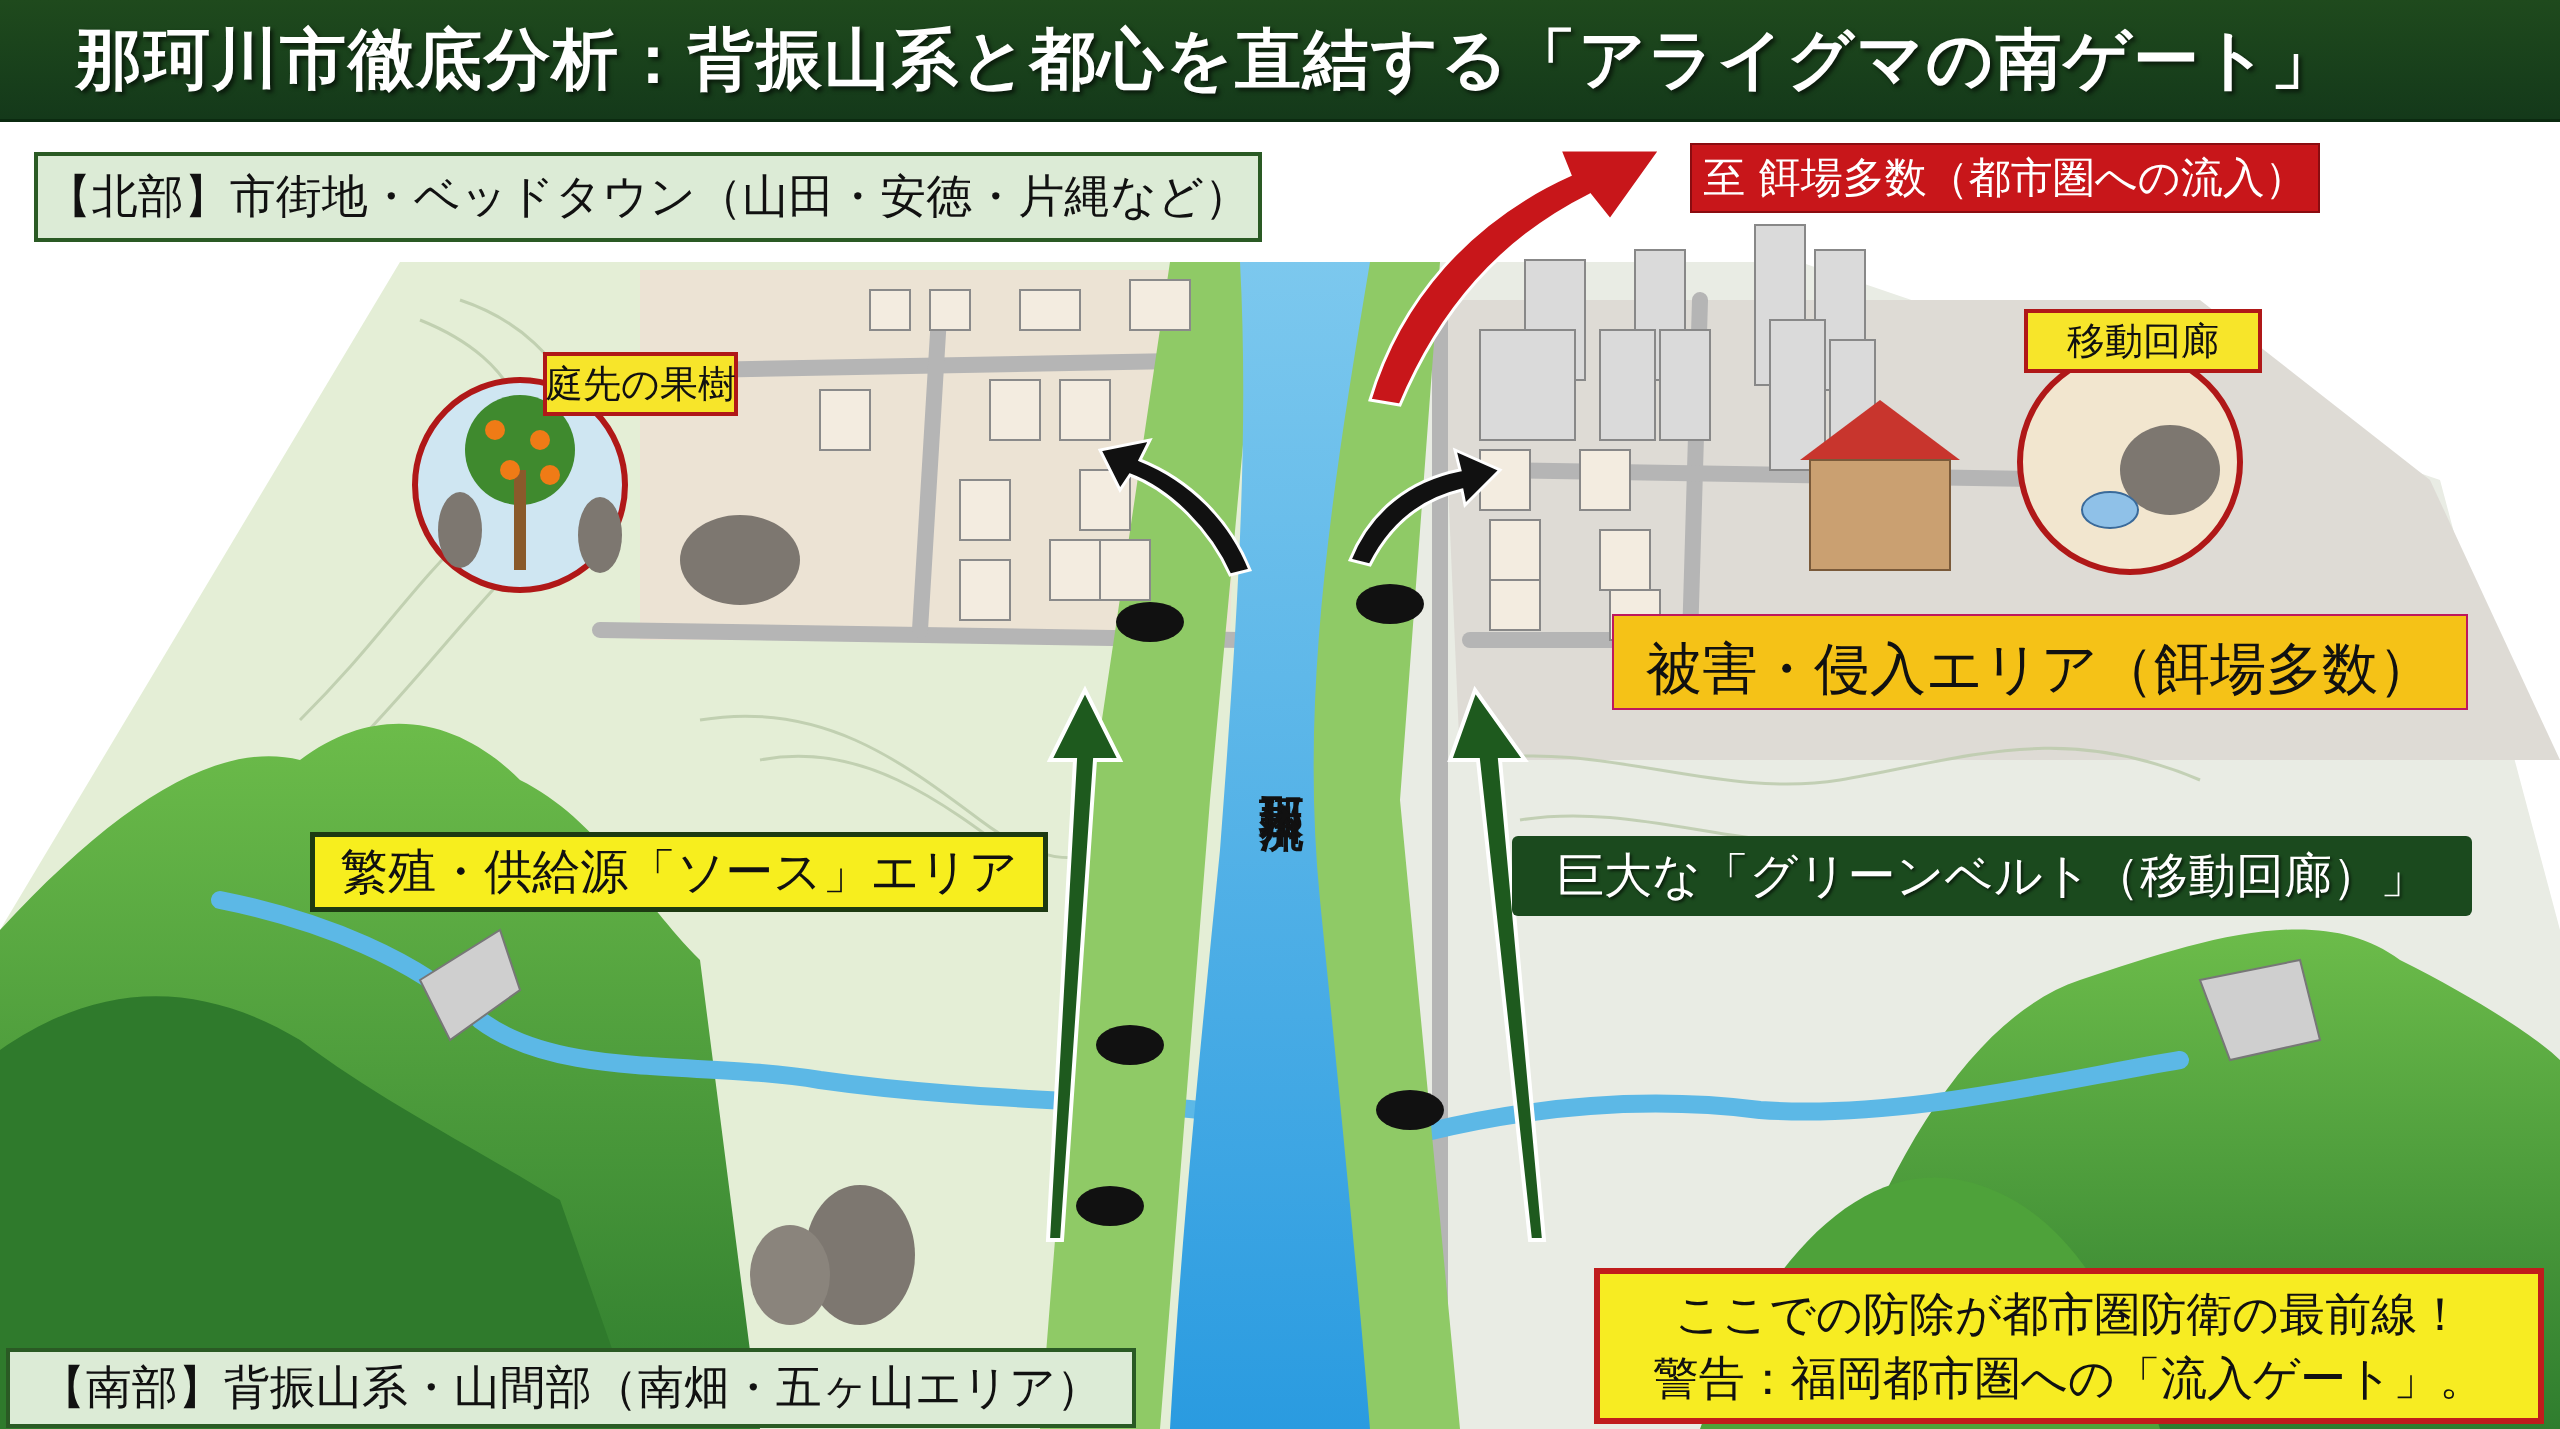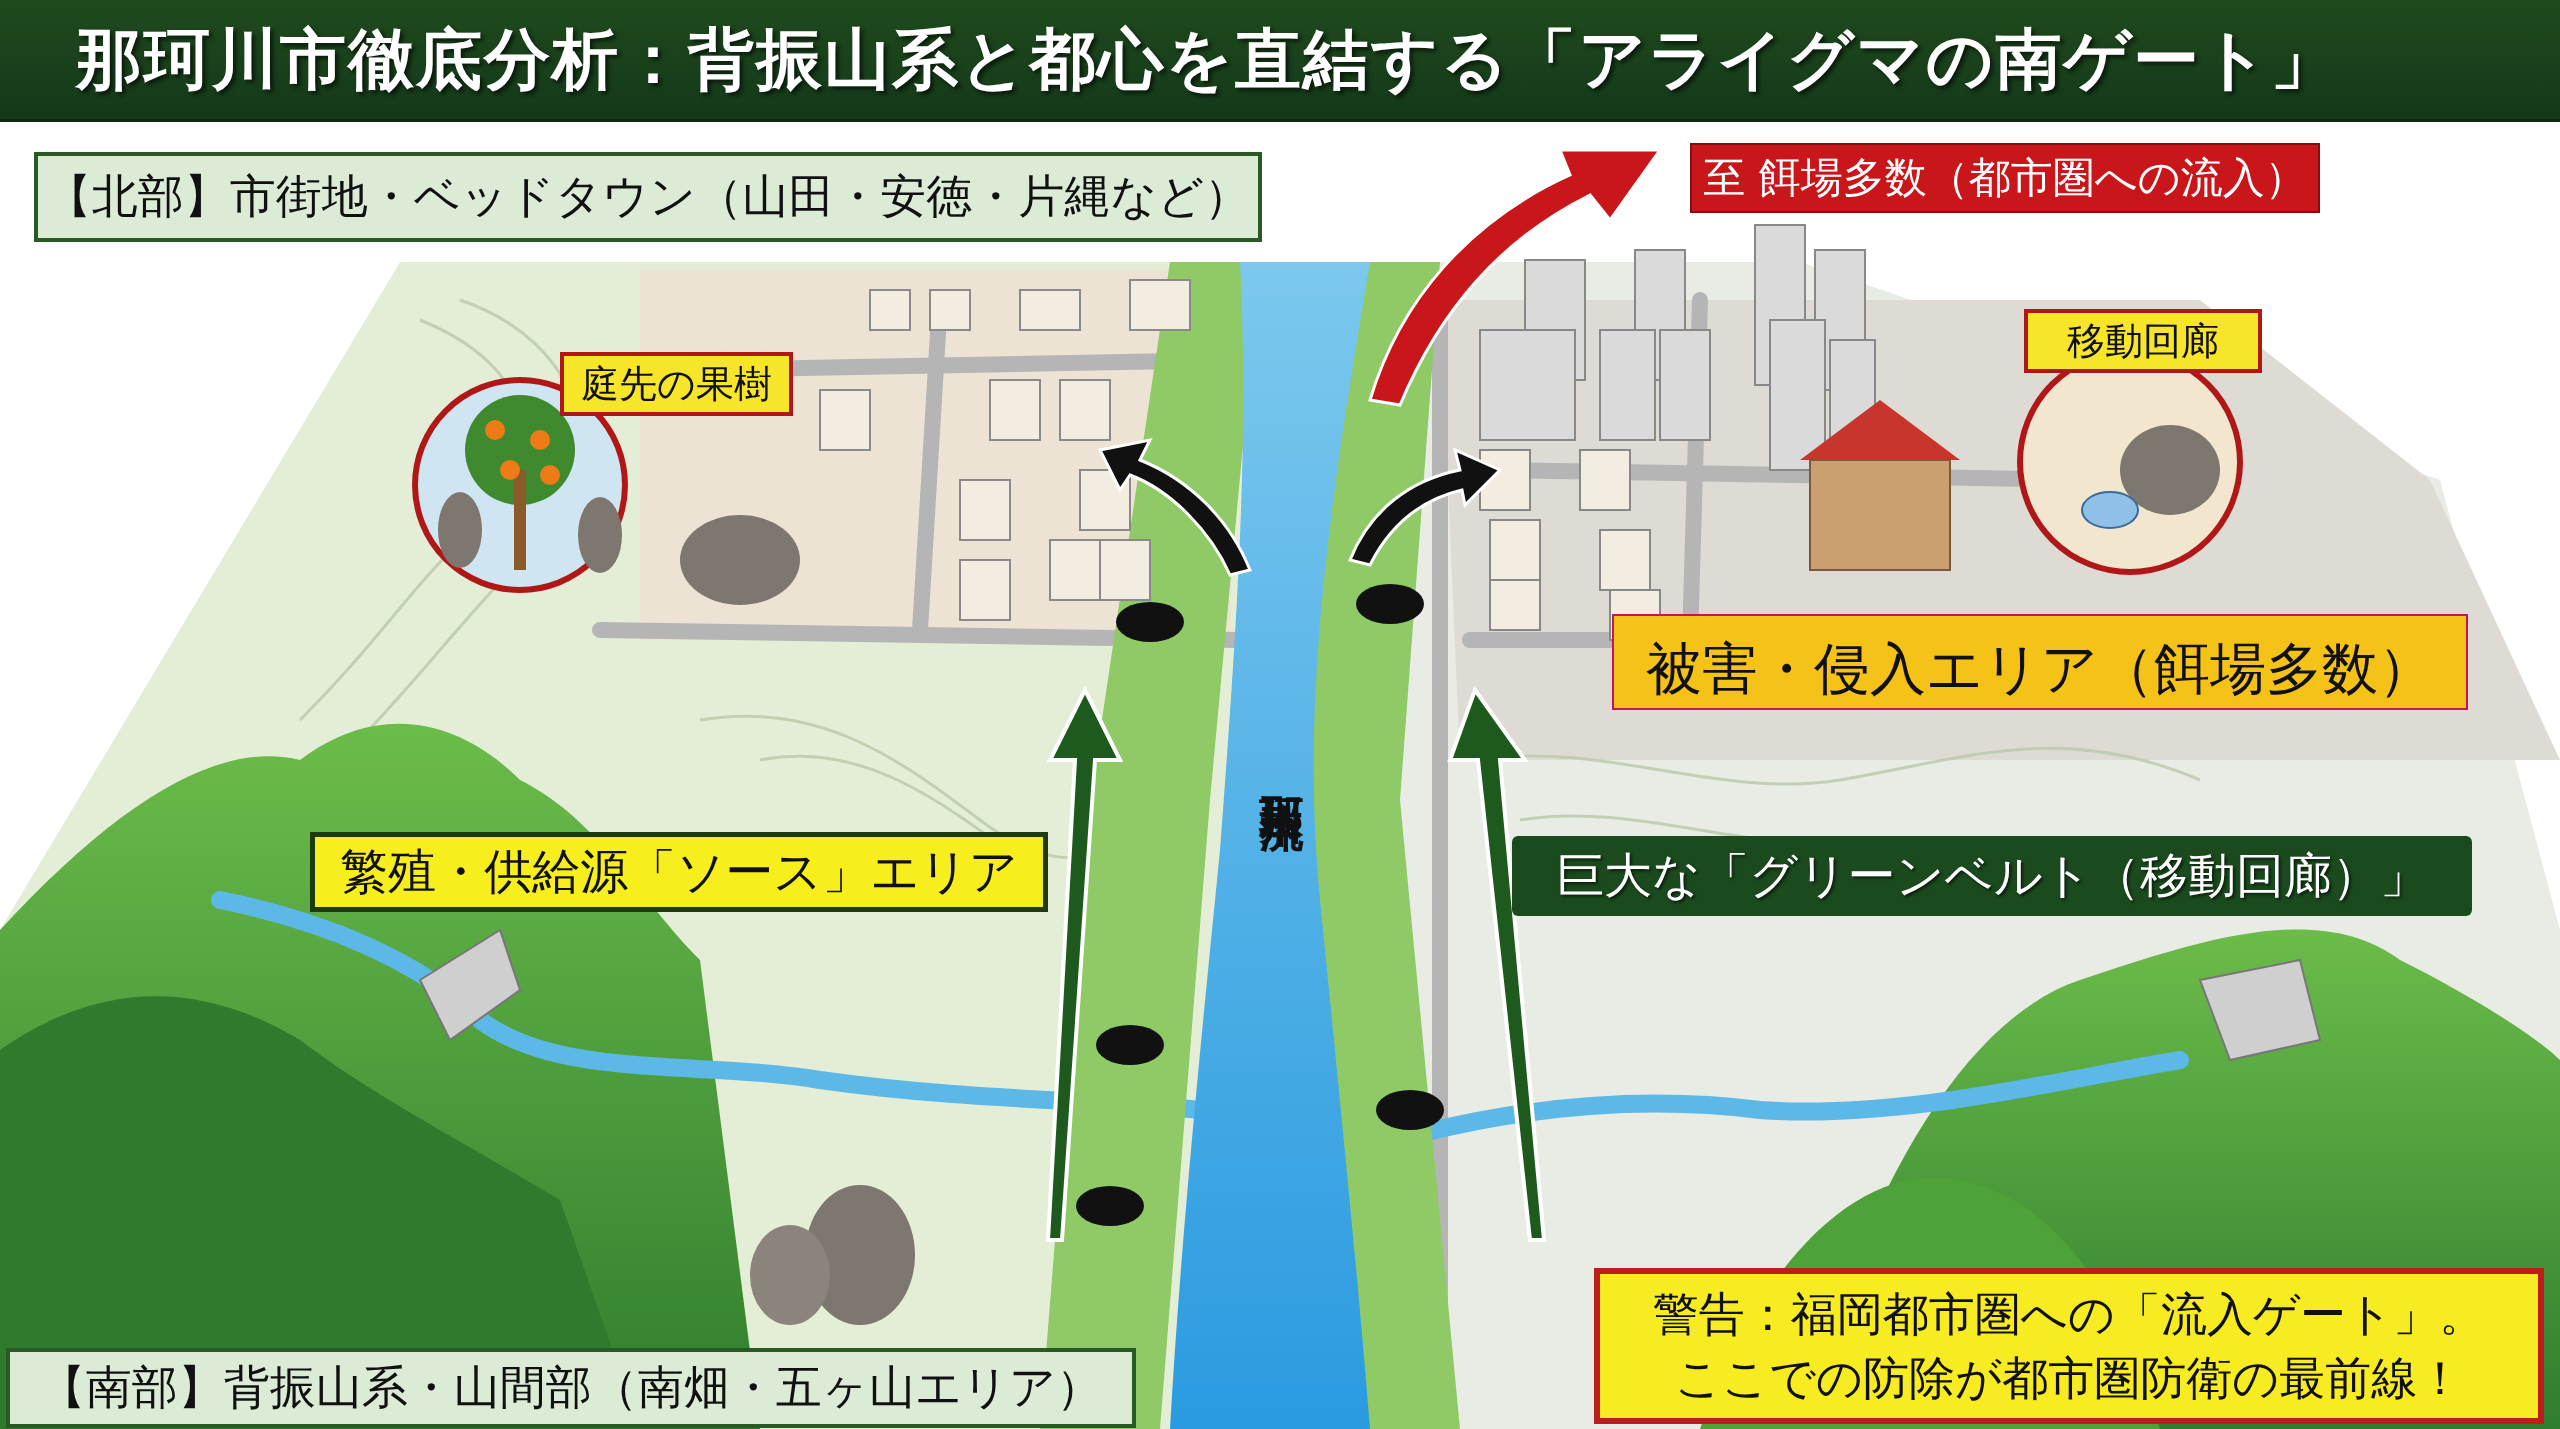--- a/index.html
+++ b/index.html
@@ -30,22 +30,22 @@
   }
   .label-fukuoka {
     left: 1690px; top: 143px; width: 630px; height: 70px;
     background: #c8161a; color: #ffffff; font-size: 42px; border: 2px solid #8a0c10;
   }
   .label-pet {
     left: 2024px; top: 309px; width: 238px; height: 64px;
     background: #f7e52a; border: 4px solid #b01818; font-size: 38px; color: #111;
   }
   .label-fruit {
-    left: 543px; top: 352px; width: 233px; height: 64px;
-    background: #f7e52a; border: 4px solid #b01818; font-size: 38px; color: #111; margin-left: 17px;
+    left: 543px; top: 352px; width: 195px; height: 64px;
+    background: #f7e52a; border: 4px solid #b01818; font-size: 38px; color: #111;
   }
   .label-damage {
     left: 1612px; top: 614px; width: 856px; height: 96px;
     background: #f5c217; border: 2px solid #be185d; font-size: 56px; color: #111; align-items: flex-end;
   }
   .label-source {
     left: 310px; top: 832px; width: 738px; height: 80px;
     background: #f7ee1e; border: 5px solid #1d3a12; font-size: 48px; color: #111;
   }
   .label-greenbelt {
@@ -254,15 +254,15 @@
   <span>巨大な「グリーンベルト（移動回廊）」</span>
 </div>
 
 <div class="river-label">那珂川本流</div>
 
 <div class="label label-south">
   <span>【南部】背振山系・山間部（南畑・五ヶ山エリア）</span>
 </div>
 
 <div class="label label-warning">
+  <span>ここでの防除が都市圏防衛の最前線！</span>
   <span>警告：福岡都市圏への「流入ゲート」。</span>
-  <span>ここでの防除が都市圏防衛の最前線！</span>
 </div>
 
 </body></html>

